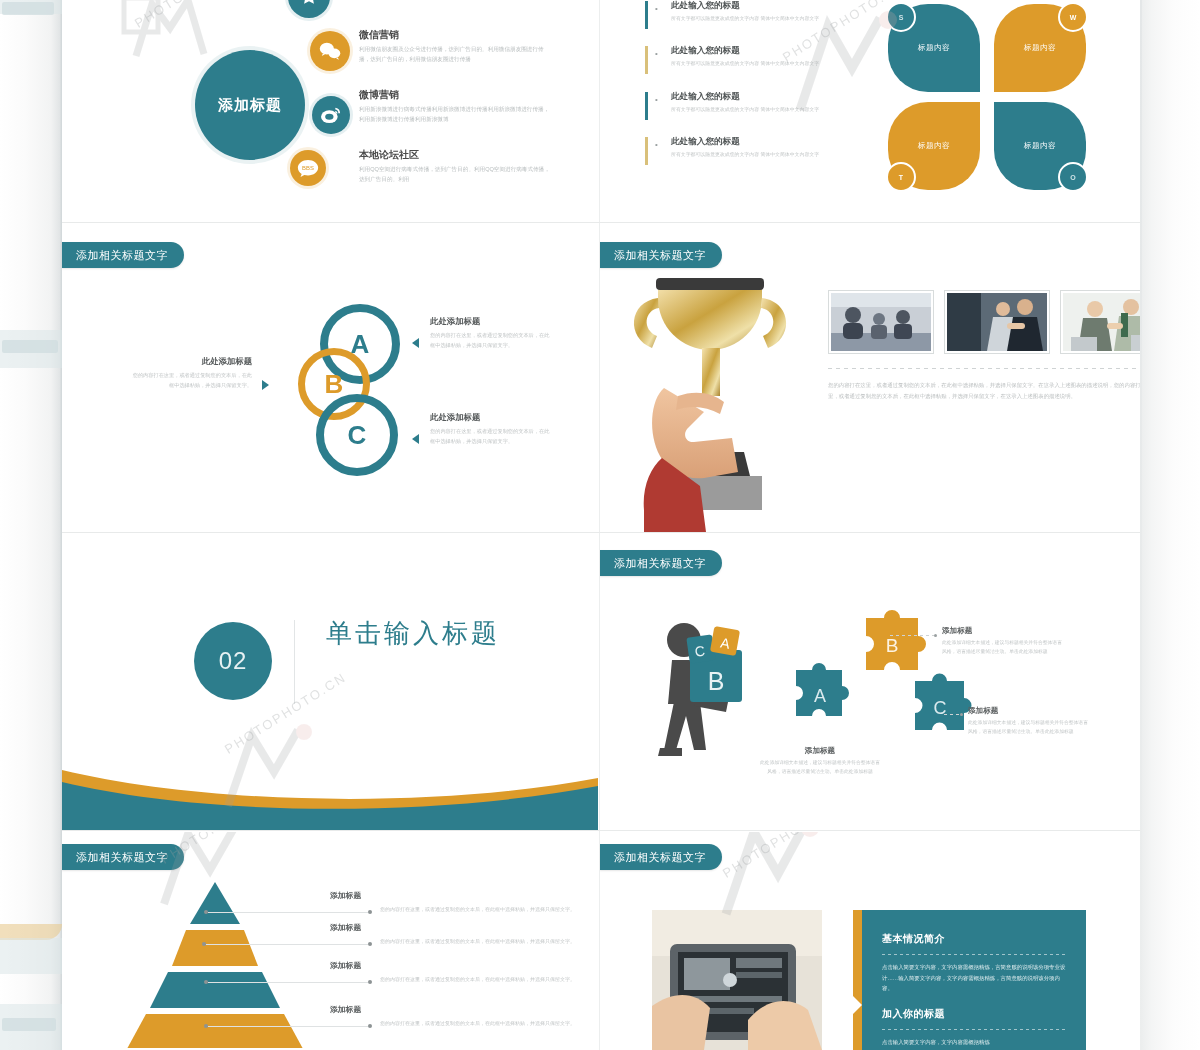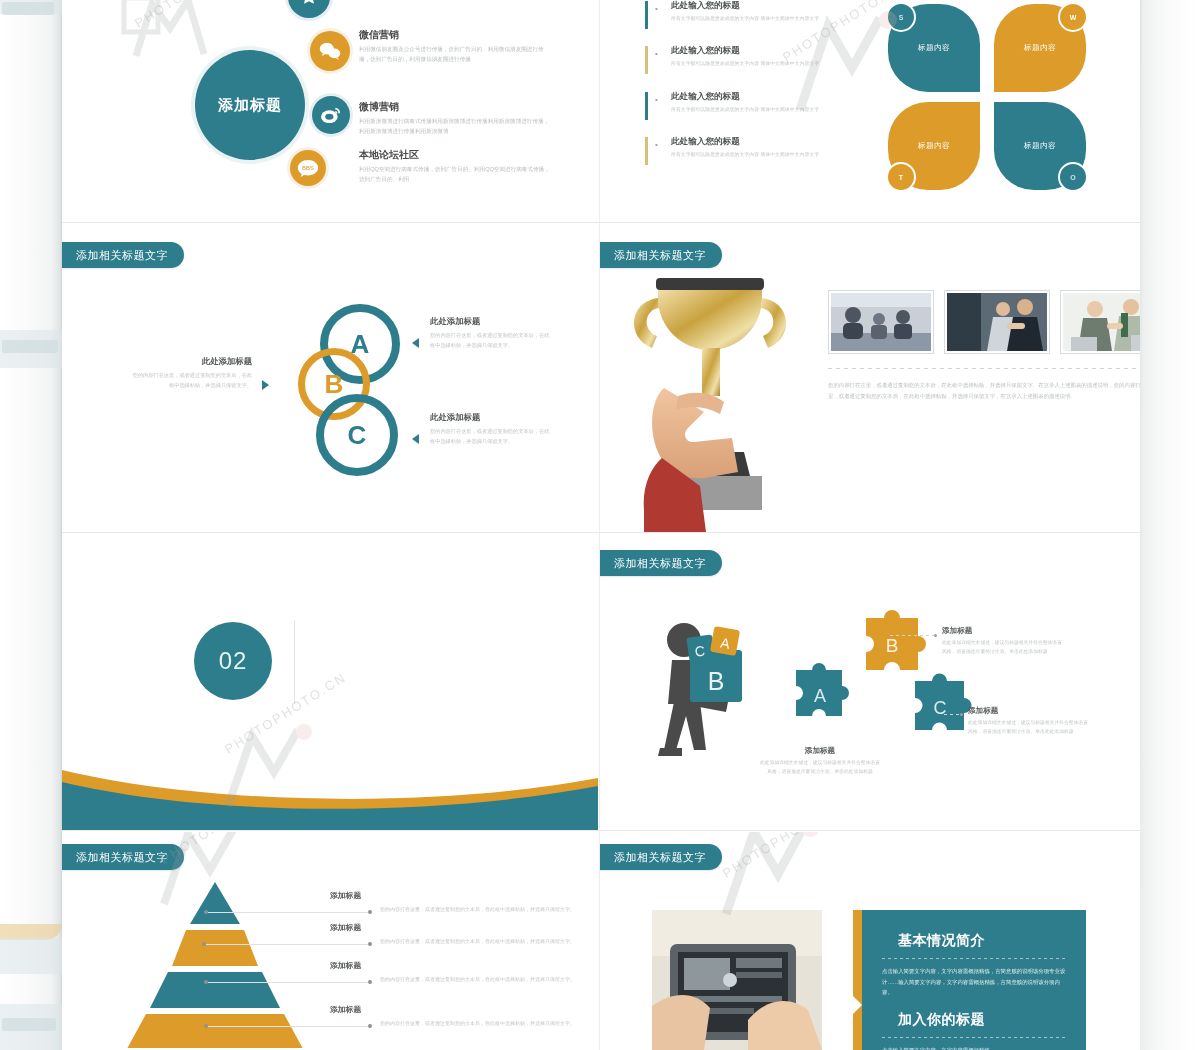--- a/index.html
+++ b/index.html
@@ -136,21 +136,21 @@
   .pyr-lbl h4{margin:0 0 4px 0;font-size:7.8px;color:#5d6162;font-weight:bold;}
   .pyr-lbl p{margin:0;font-size:5px;line-height:1.85;color:#c0c4c5;}
   .pyr-line{position:absolute;height:1px;background:#dfe2e3;}
   .pyr-dot{position:absolute;width:4px;height:4px;border-radius:50%;background:#8d9394;}
 
   
   .photo{position:absolute;left:52px;top:78px;width:170px;height:140px;overflow:hidden;background:#d8d4cc;}
   .card{position:absolute;left:262px;top:78px;width:224px;height:140px;background:#2d7d8c;color:#fff;padding:22px 20px 0 20px;box-sizing:border-box;}
   .card .accent{position:absolute;left:-9px;top:0;width:9px;height:140px;background:#dd9b2a;}
   .card .notch{position:absolute;left:-9px;top:86px;width:0;height:0;border-top:9px solid transparent;border-bottom:9px solid transparent;border-left:9px solid #ffffff;}
-  .card h3{margin:0 0 8px 16px;font-size:14px;font-weight:bold;letter-spacing:.5px;}
+  .card h3{margin:0 0 8px 0;font-size:10px;font-weight:bold;letter-spacing:.5px;}
   .card .hr{height:1px;background:repeating-linear-gradient(to right,rgba(255,255,255,.55) 0 3px,transparent 3px 6px);margin-bottom:7px;}
   .card p{margin:0 0 13px 0;font-size:5.4px;line-height:1.95;color:#e3eff1;}
 
   
   .wm{position:absolute;pointer-events:none;user-select:none;opacity:.30;color:#9b9fa0;font-size:13px;letter-spacing:2px;}
   .wm.rot{transform:rotate(-32deg);transform-origin:left top;}
   .wm-glyph{position:absolute;pointer-events:none;opacity:.22;}
 </style>
 </head>
 <body>
@@ -200,21 +200,21 @@
       </div>
 
       <div class="nm-bub teal" style="left:250px;top:96px;width:38px;height:38px;">
         <svg width="22" height="20" viewBox="0 0 26 24" fill="#fff">
           <ellipse cx="11" cy="14" rx="10" ry="7.6"></ellipse>
           <ellipse cx="11" cy="14" rx="5" ry="3.6" fill="#2d7d8c"></ellipse>
           <path d="M18.5 3.2a6.8 6.8 0 015.4 6.6h-2.1a4.7 4.7 0 00-3.9-4.6z"></path>
           <path d="M18.3 7.1a3.2 3.2 0 012.6 3.1h-1.6a1.8 1.8 0 00-1.4-1.7z"></path>
         </svg>
       </div>
-      <div class="nm-row" style="left:297px;top:100px;font-family:Liberation Serif, serif;">
+      <div class="nm-row" style="left:297px;top:88px;font-family:Liberation Serif, serif;">
         <h4>微博营销</h4>
         <p>利用新浪微博进行病毒式传播利用新浪微博进行传播利用新浪微博进行传播，利用新浪微博进行传播利用新浪微博</p>
       </div>
 
       <div class="nm-bub orange" style="left:228px;top:150px;width:36px;height:36px;">
         <svg width="22" height="19" viewBox="0 0 26 22" fill="#fff">
           <path d="M13 1C6.4 1 1 5.1 1 10.2c0 2.9 1.8 5.5 4.5 7.2L4.2 21l4.4-2.2c1.4.3 2.9.5 4.4.5 6.6 0 12-4.1 12-9.1S19.6 1 13 1z"></path>
           <text x="13" y="12.6" font-size="7" fill="#dd9b2a" text-anchor="middle" font-family="Liberation Sans, sans-serif">BBS</text>
         </svg>
       </div>
@@ -400,20 +400,21 @@
 
       <div class="dotted"></div>
       <p class="tr-body">您的内容打在这里，或者通过复制您的文本后，在此框中选择粘贴，并选择只保留文字。在这录入上述图表的描述说明，您的内容打在这里，或者通过复制您的文本后，在此框中选择粘贴，并选择只保留文字，在这录入上述图表的描述说明。</p>
     </div>
 
     <div class="slide c1 r3">
       <div class="sec-num">
         <span>02</span>
       </div>
       <div class="sec-div"></div>
+      <div class="sec-title">单击输入标题</div>
 
       <svg class="wave" viewBox="0 0 536 70" preserveAspectRatio="none">
         <path d="M0 10 C150 46 380 48 536 18 L536 30 C380 60 150 58 0 24 Z" fill="#dd9b2a"></path>
         <path d="M0 22 C150 58 380 56 536 26 L536 70 L0 70 Z" fill="#2d7d8c"></path>
       </svg>
 
       <div class="wm rot" style="left:160px;top:210px;">
         <span>PHOTOPHOTO.CN</span>
       </div>
       <svg class="wm-glyph" style="left:150px;top:186px;" width="110" height="100" viewBox="0 0 110 100">

